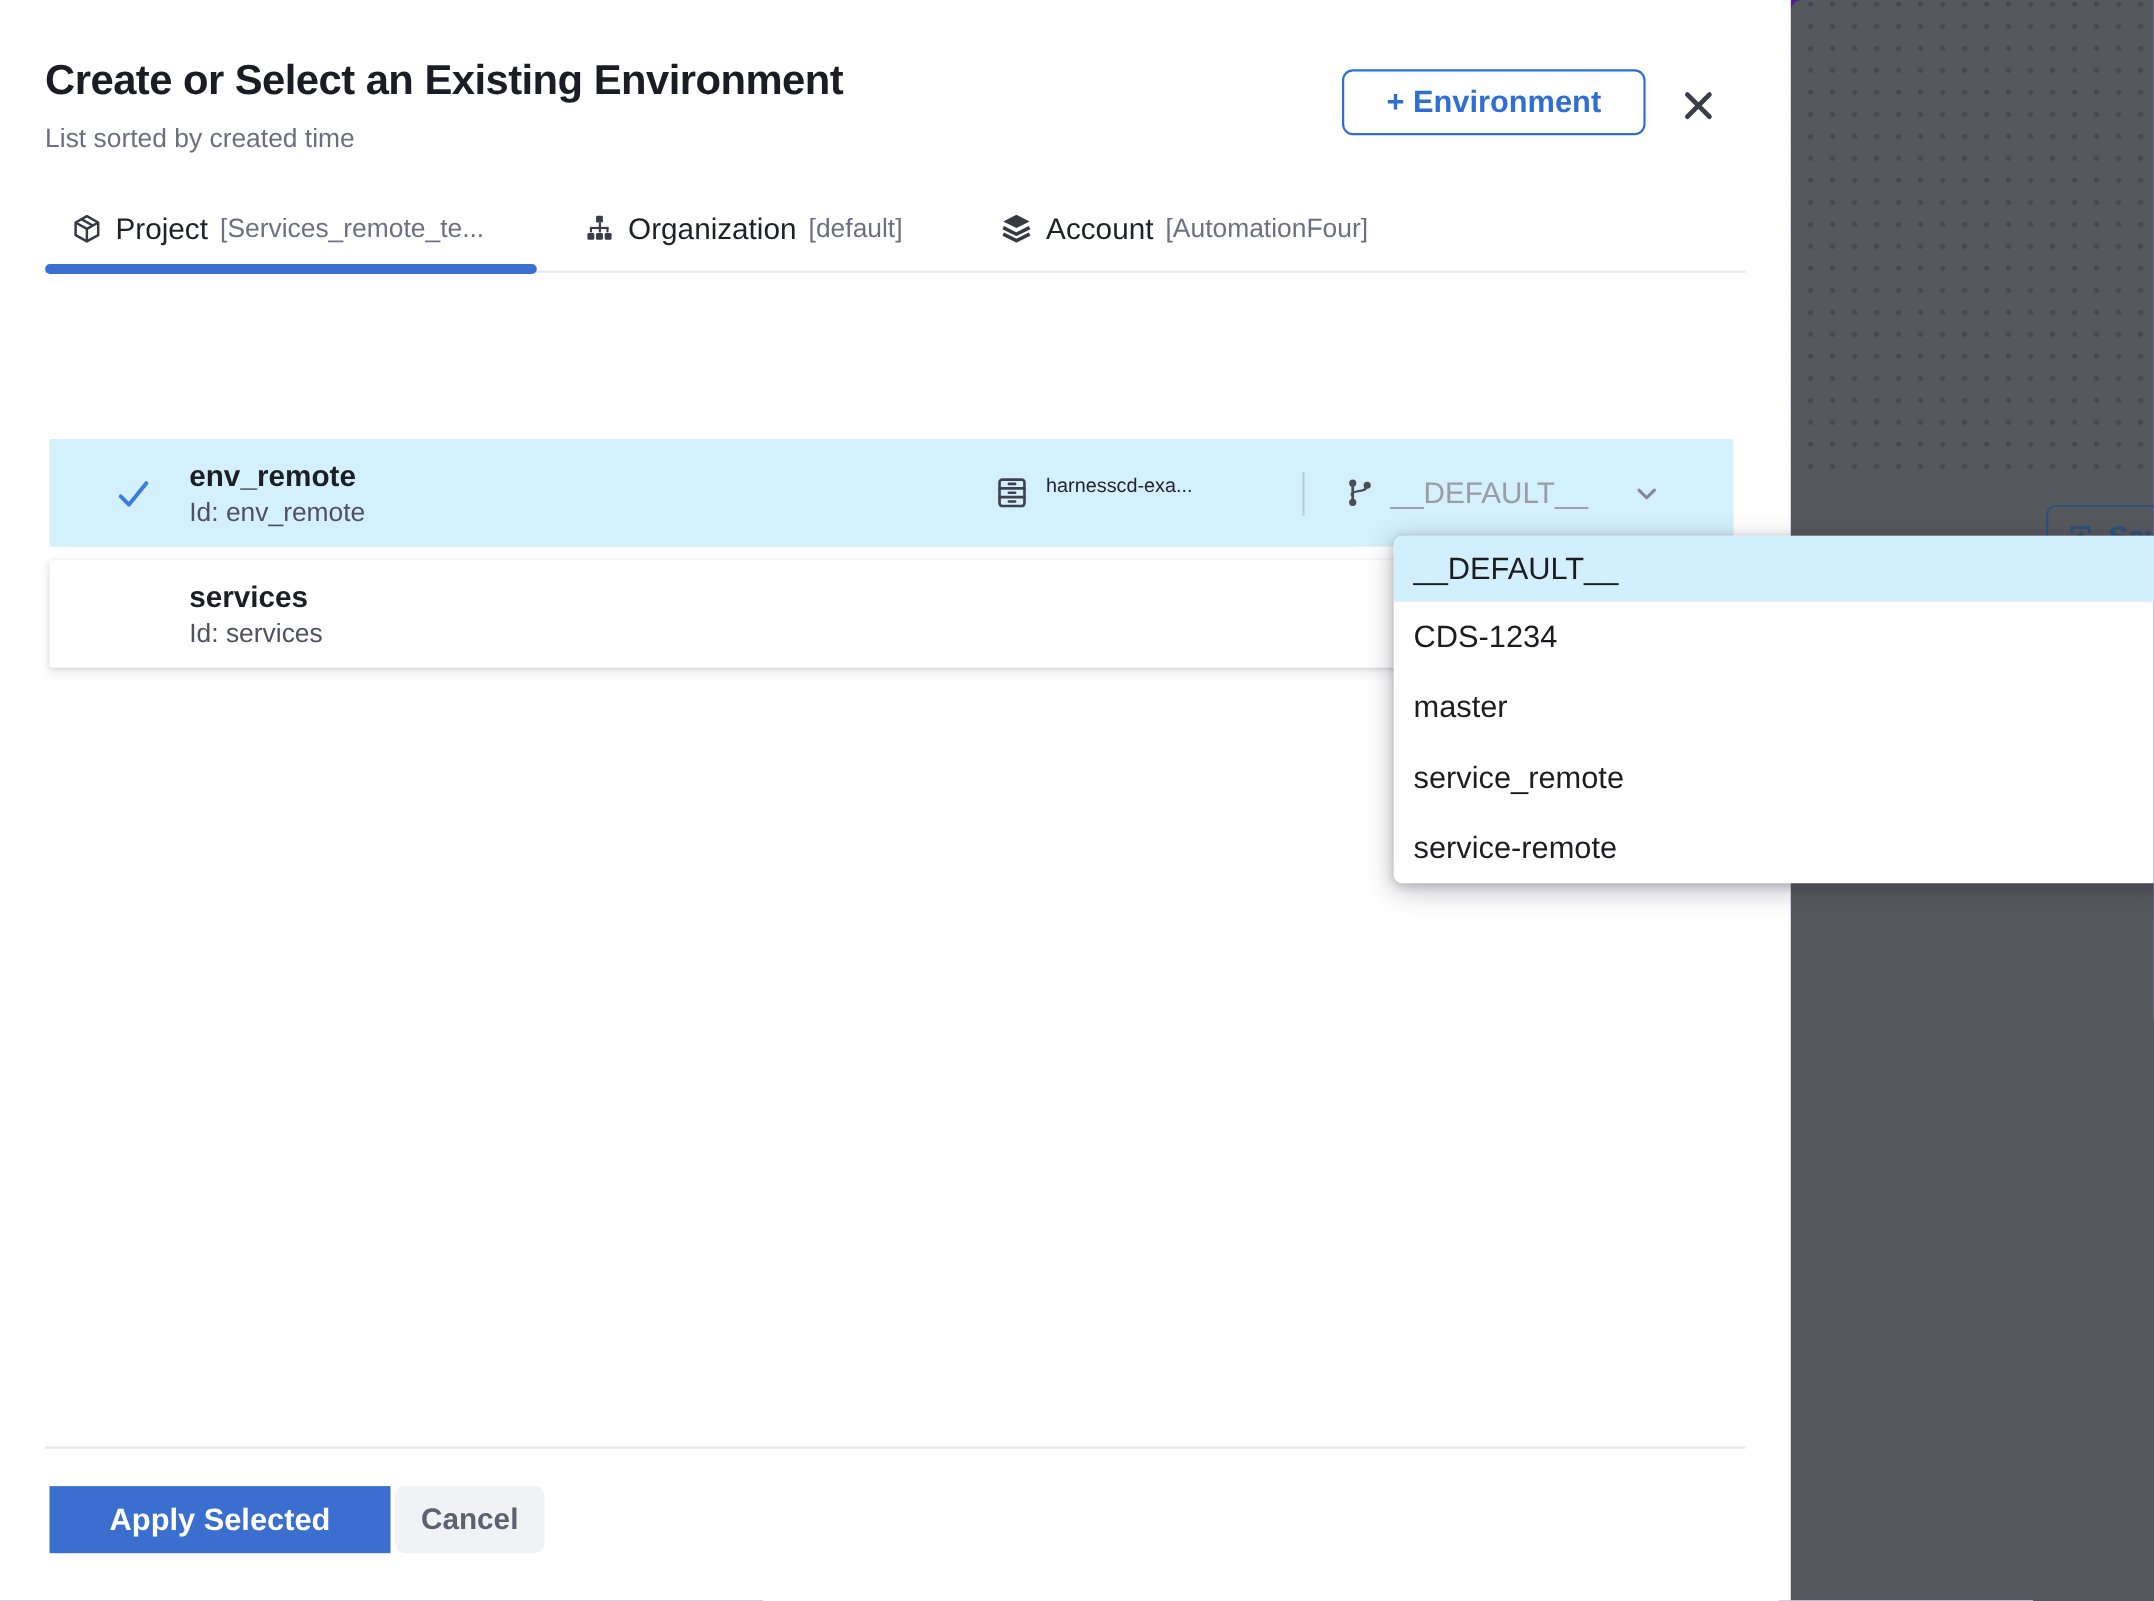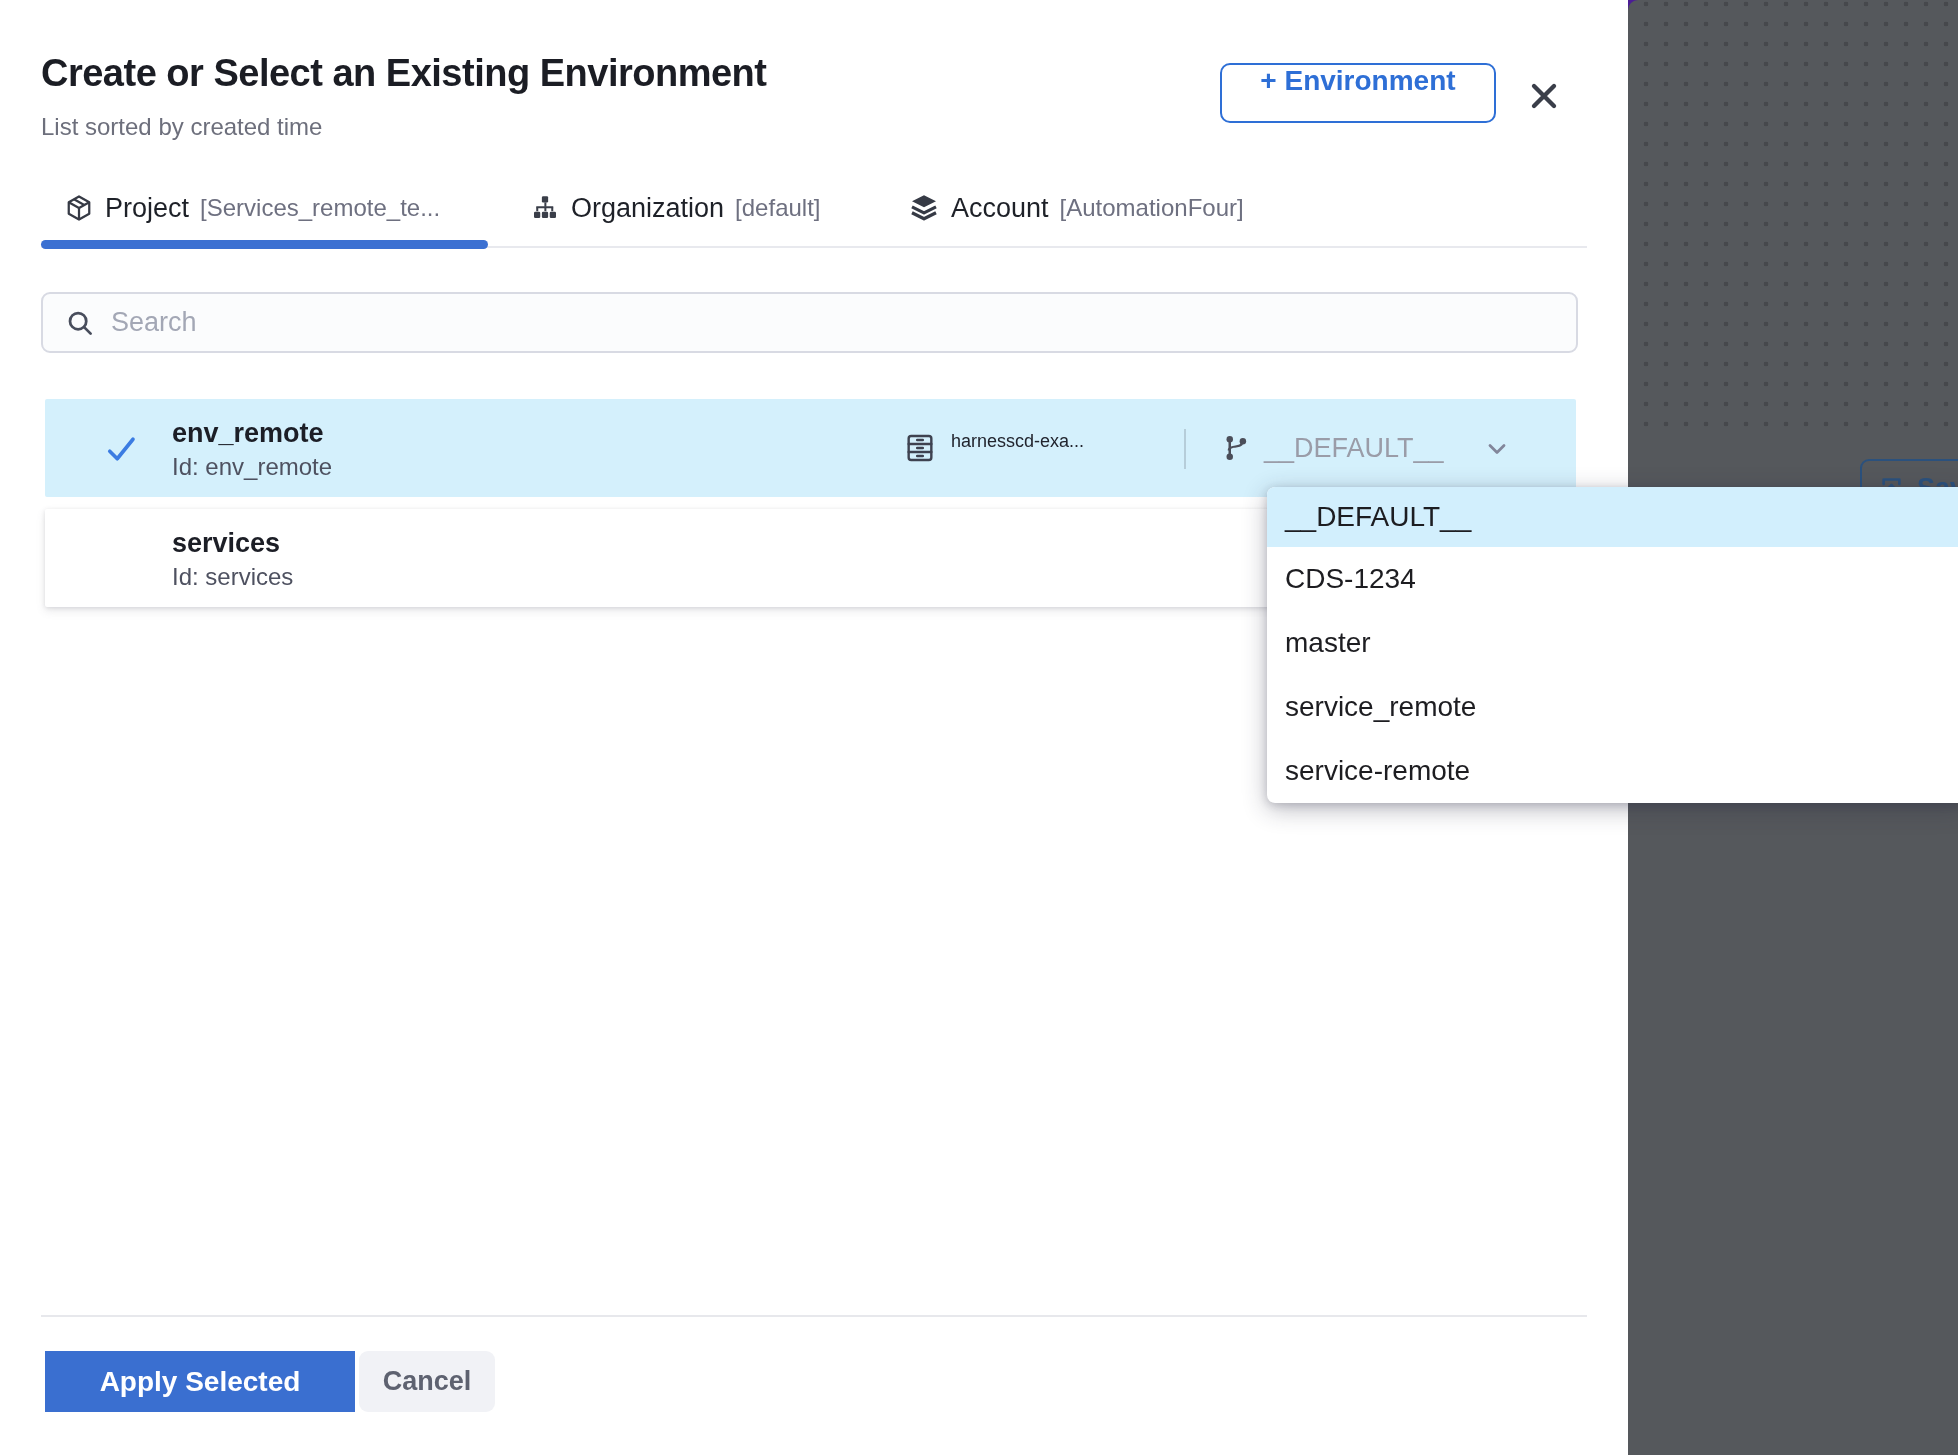--- a/index.html
+++ b/index.html
@@ -30,21 +30,21 @@
   .modal-title {
     position:absolute; left:41px; top:52px; font-size:38px; font-weight:bold;
     color:#1b1d24; letter-spacing:-0.5px;
   }
   .modal-subtitle { position:absolute; left:41px; top:113px; font-size:24px; color:#6d6f7c; }
 
   .new-env-btn {
     position:absolute; left:1220px; top:63px; width:276px; height:60px;
     border:2.5px solid #2e6fd6; border-radius:10px; background:#ffffff;
     color:#2e6fd6; font-size:28px; font-weight:bold;
-    display:flex; justify-content:center; cursor:pointer;
+    display:flex; align-items:center; justify-content:center; cursor:pointer;
   }
   .close-btn { position:absolute; left:1524px; top:76px; width:40px; height:40px; cursor:pointer; }
 
   
   .tabs-line { position:absolute; left:41px; top:246px; width:1546px; height:2px; background:#e8e9ee; }
   .tab { position:absolute; top:186px; height:44px; display:flex; align-items:center; gap:11px; cursor:pointer; }
   .tab-project { left:64px; }
   .tab-org { left:530px; }
   .tab-account { left:908px; }
   .tab-label { font-size:27px; color:#1e2128; font-weight:500; }
@@ -181,29 +181,20 @@
           <path d="M12 2.5 L21 7 L12 11.5 L3 7 Z" fill="#363a45"></path>
           <path d="M3 11.2 L12 15.7 L21 11.2" fill="none" stroke="#363a45" stroke-width="2.4" stroke-linejoin="round"></path>
           <path d="M3 15.6 L12 20.1 L21 15.6" fill="none" stroke="#363a45" stroke-width="2.4" stroke-linejoin="round"></path>
         </svg>
       </span>
       <span class="tab-label">Account</span>
       <span class="tab-scope">[AutomationFour]</span>
     </div>
     <div class="tab-underline"></div>
 
-    <div class="search-box">
-      <span>
-        <svg width="30" height="30" viewBox="0 0 24 24" fill="none" stroke="#484d5c" stroke-width="2.2" stroke-linecap="round">
-          <circle cx="10.5" cy="10.5" r="6.5"></circle>
-          <path d="M15.5 15.5 L20.5 20.5"></path>
-        </svg>
-      </span>
-      <input type="text" placeholder="Search" style="">
-    </div>
 
     <div class="env-row selected">
       <span class="row-check">
         <svg width="36" height="36" viewBox="0 0 24 24" fill="none" stroke="#3b7ce2" stroke-width="2.4" stroke-linecap="round" stroke-linejoin="round">
           <path d="M4.5 13.5 L9.5 18.5 L20 5.5"></path>
         </svg>
       </span>
       <div class="row-texts">
         <div class="row-name">env_remote</div>
         <div class="row-id">Id: env_remote</div>

